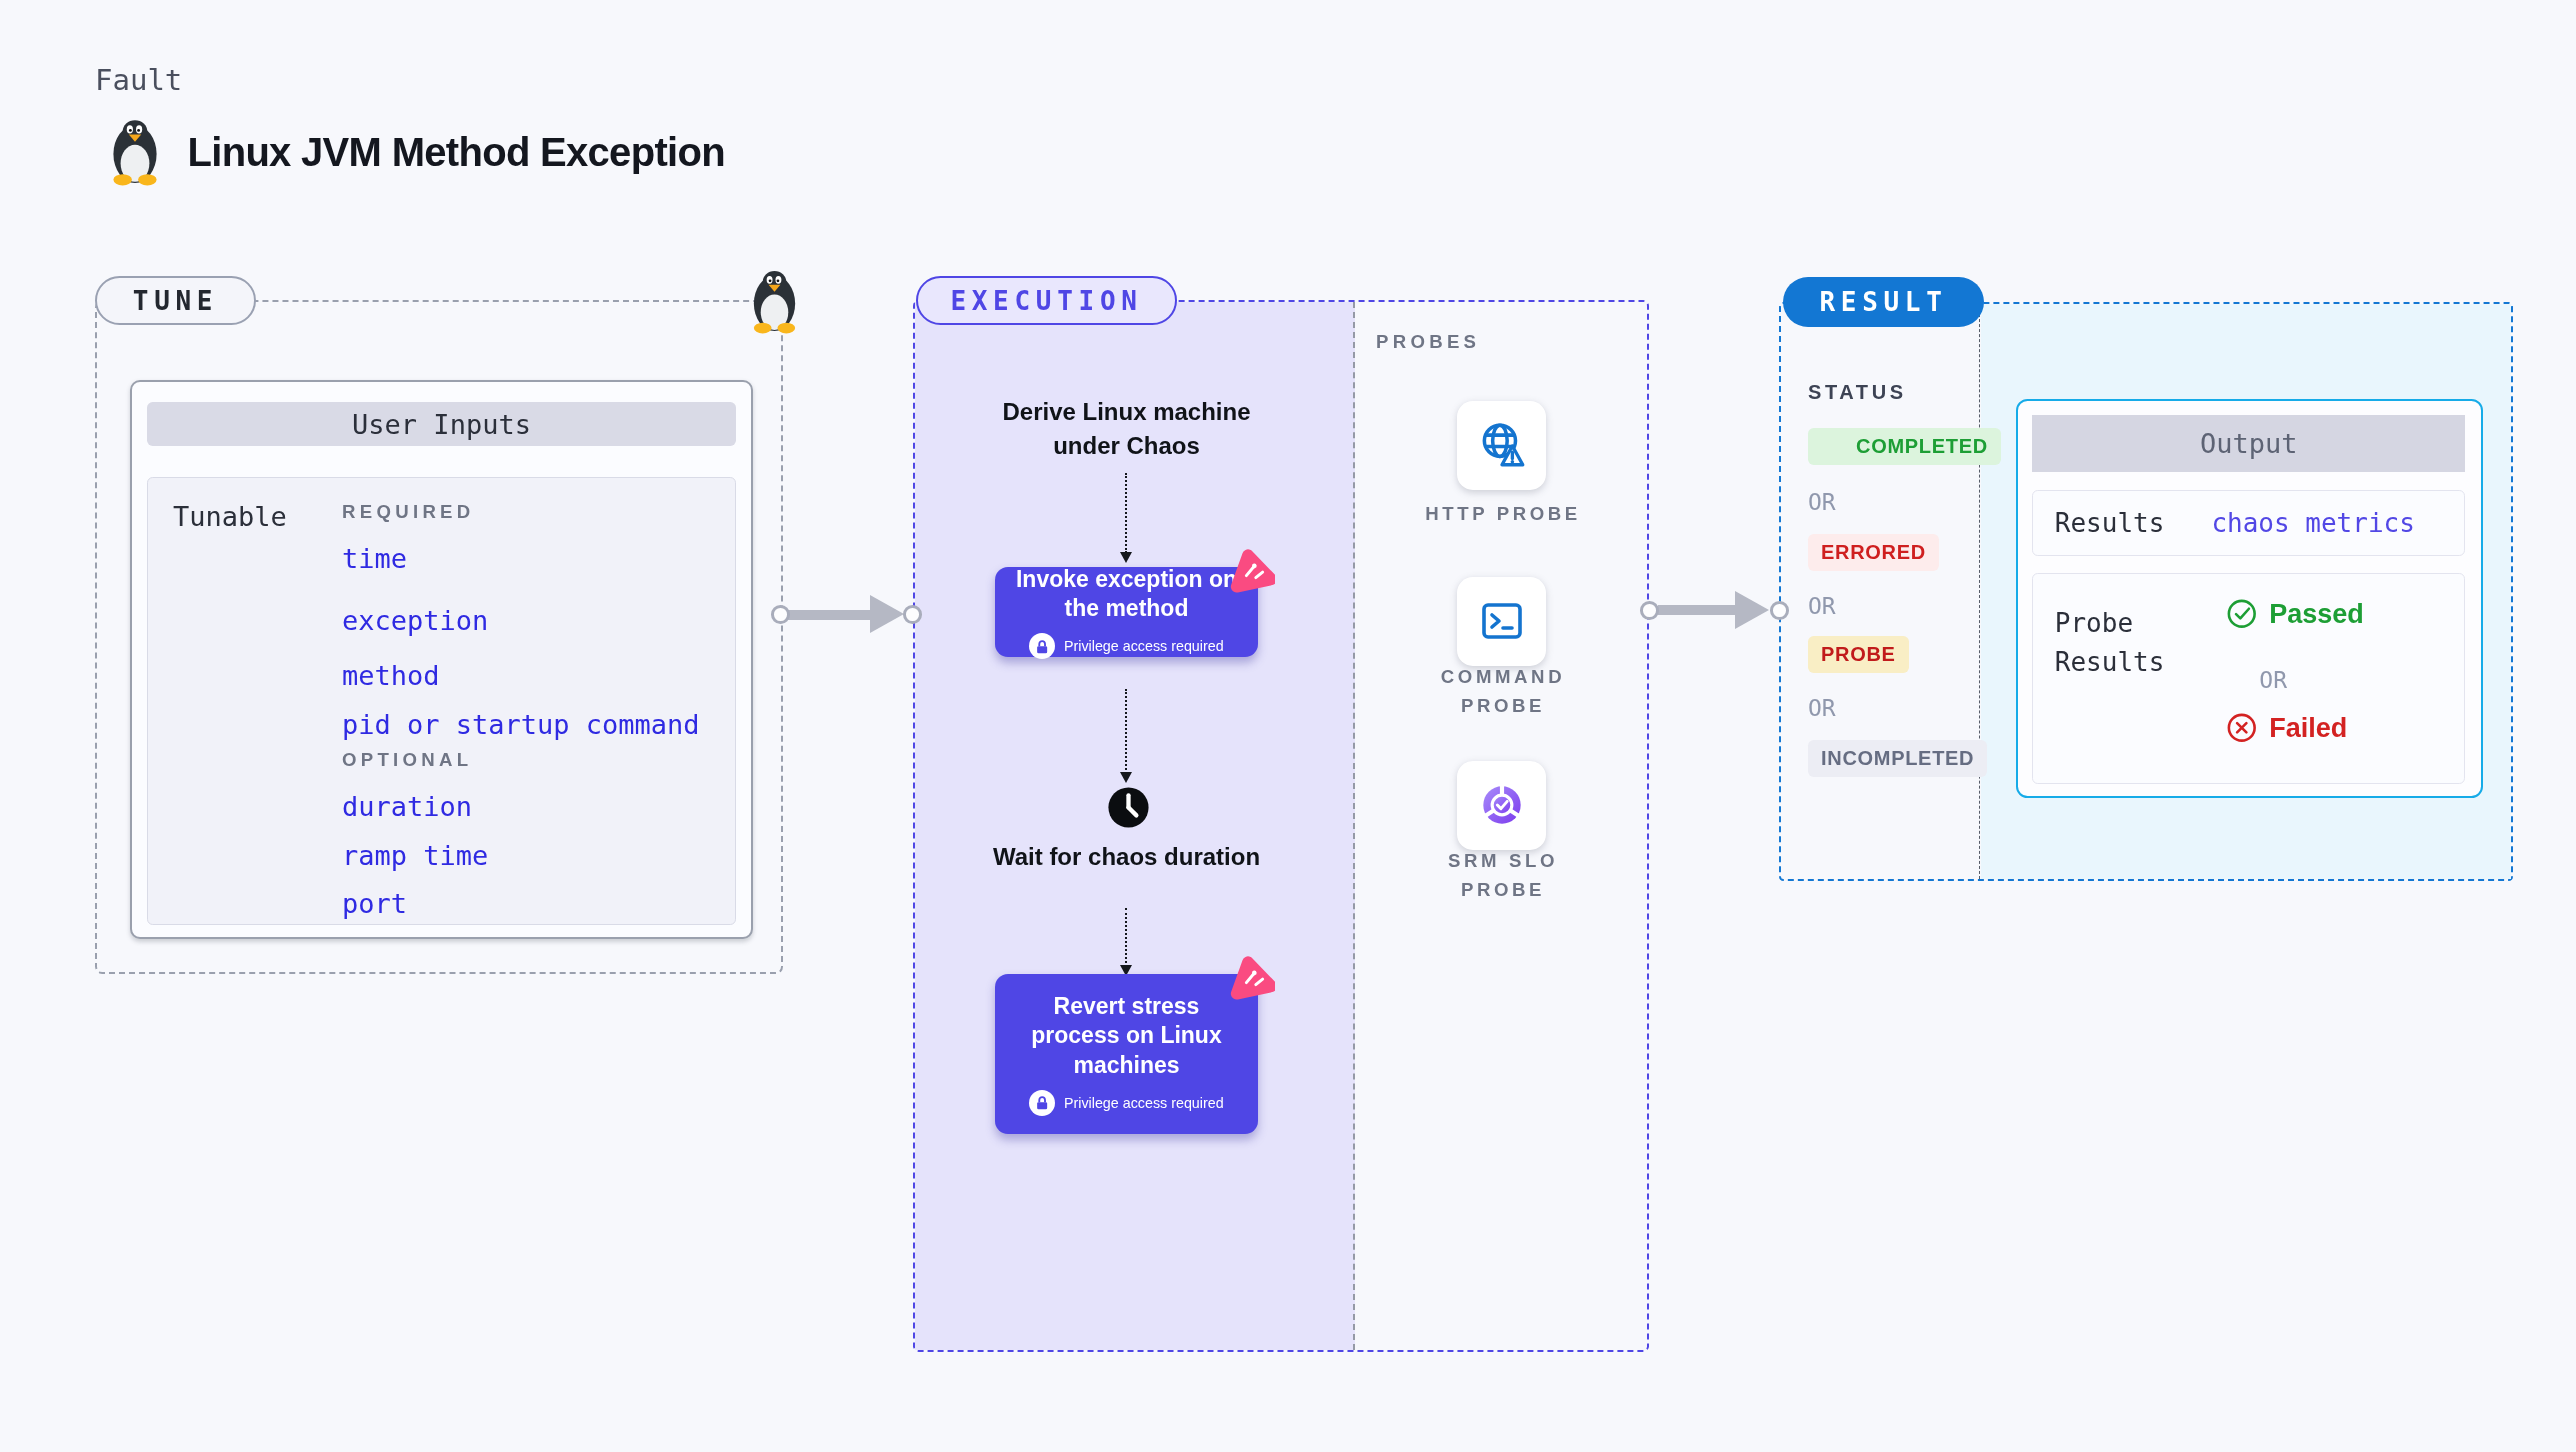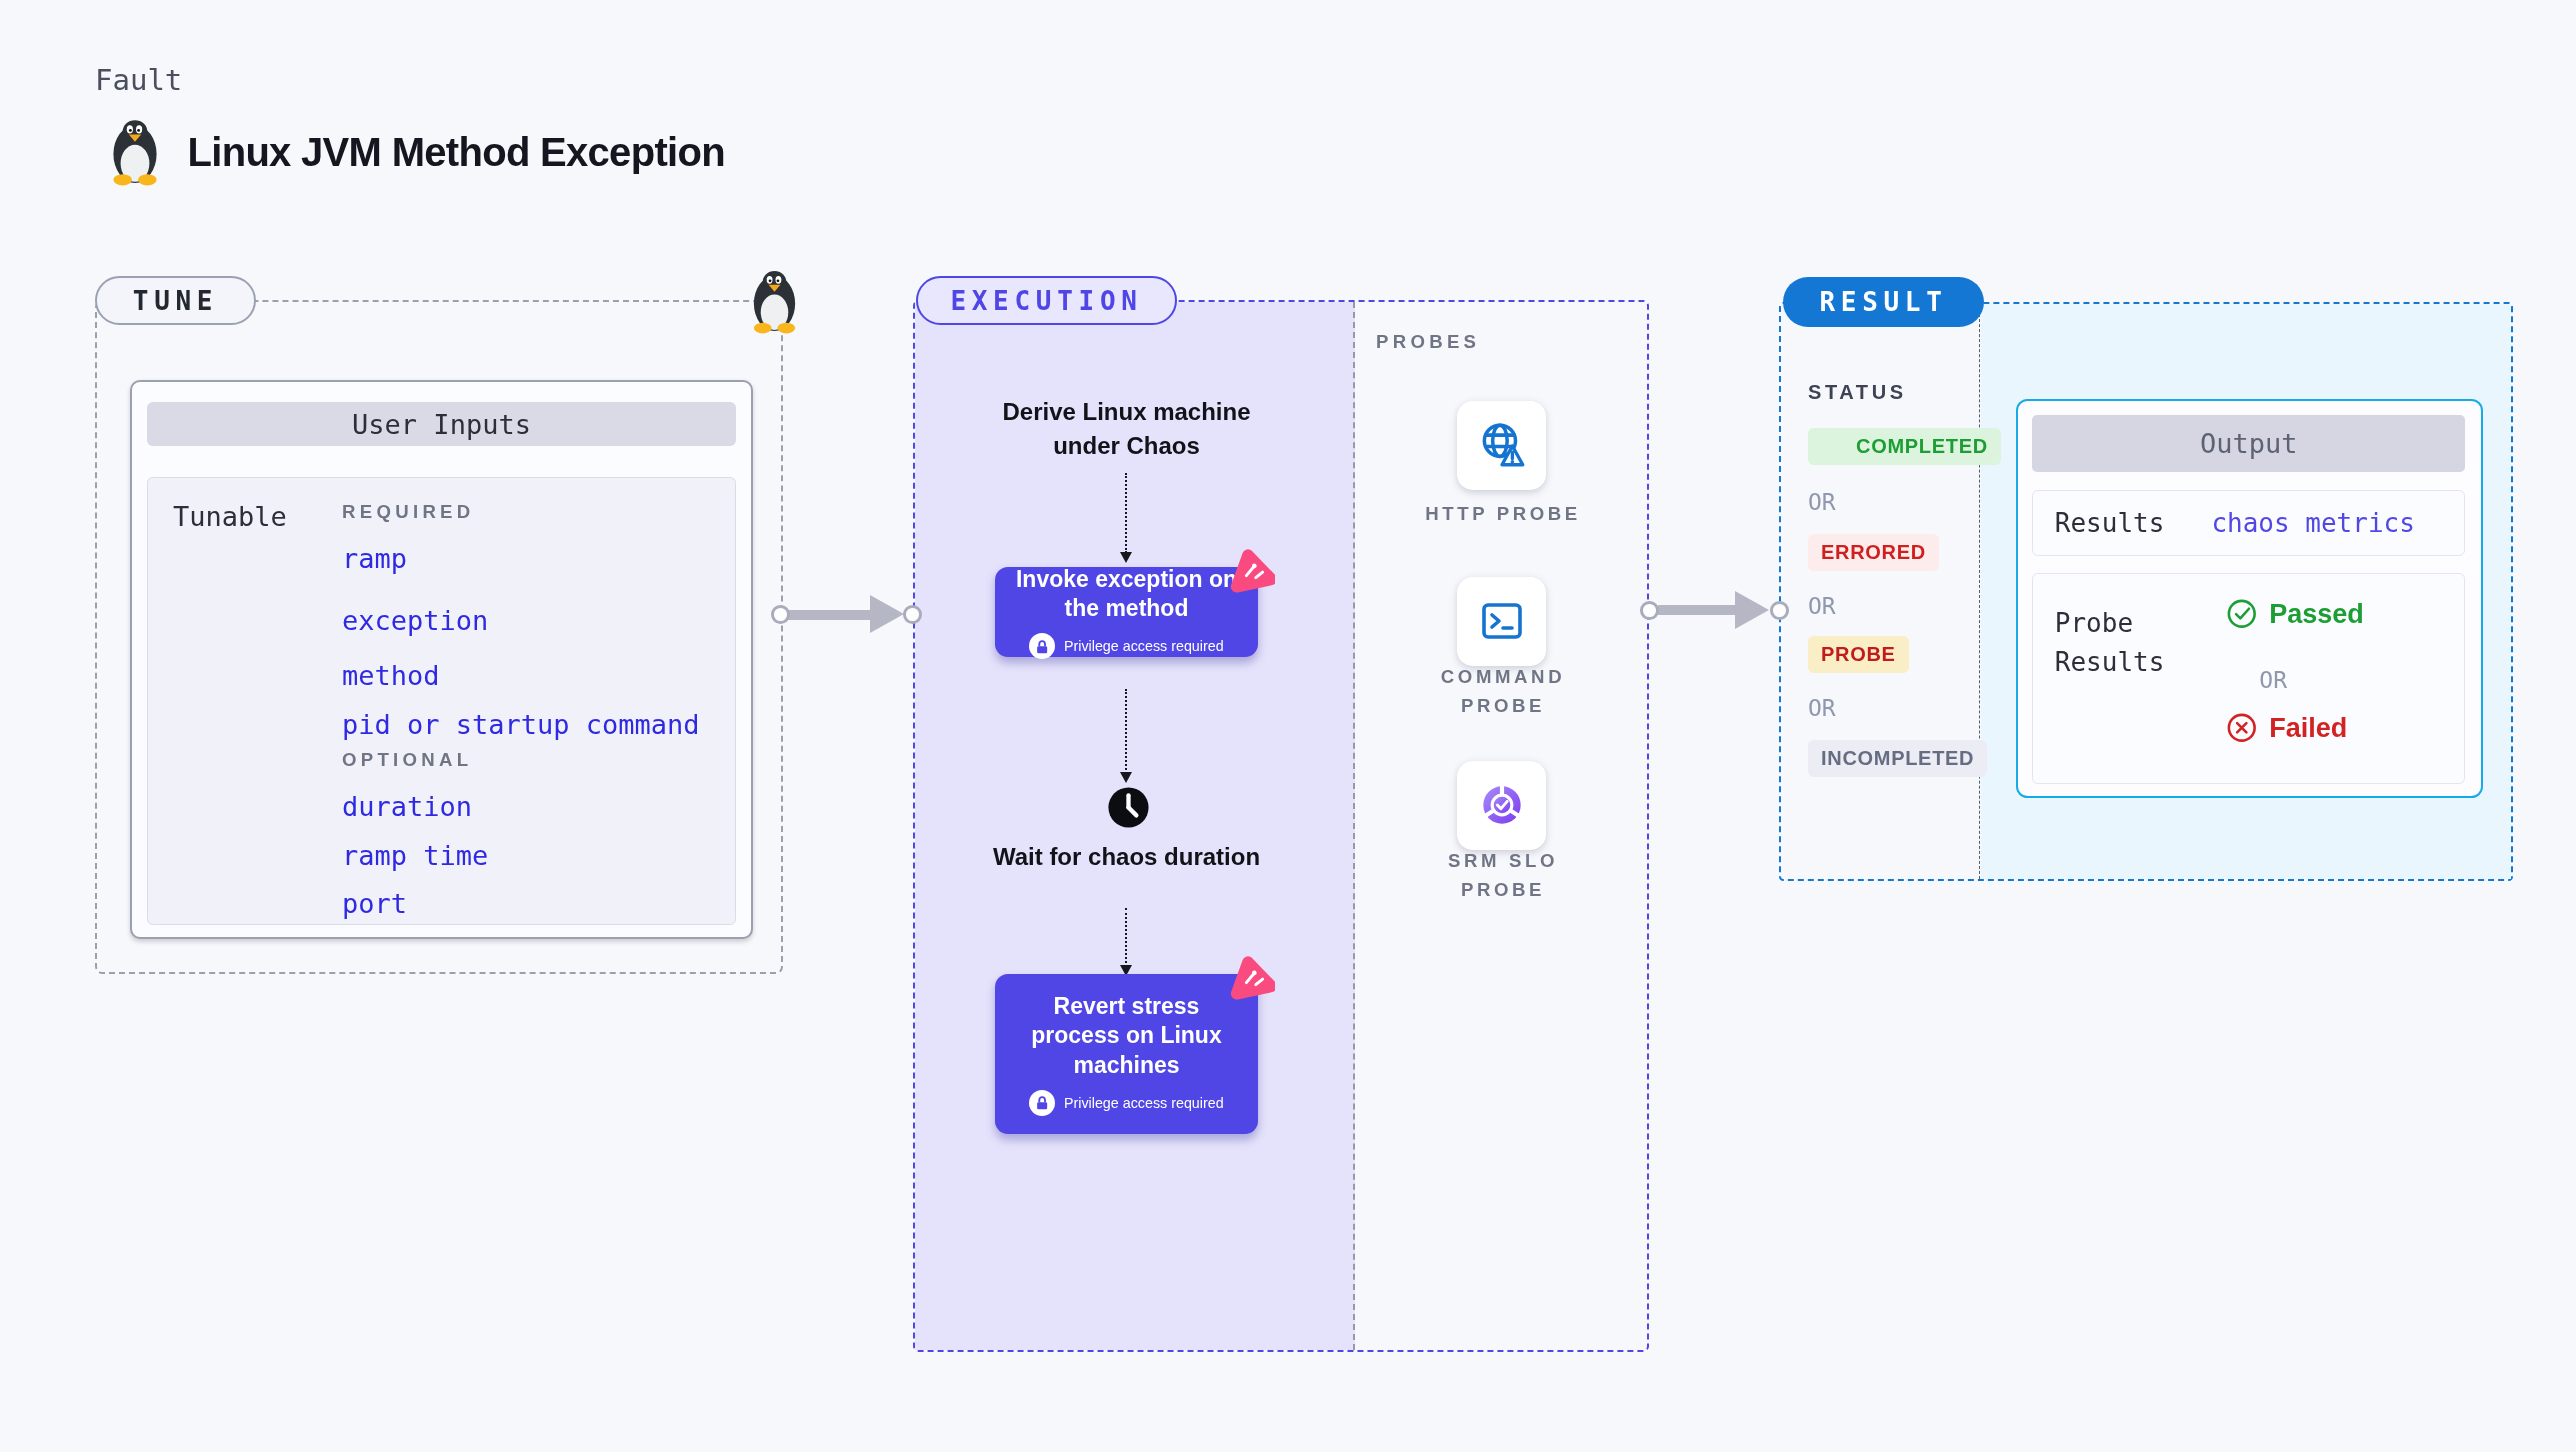--- a/index.html
+++ b/index.html
@@ -62,21 +62,21 @@
   .result-divider { position:absolute; left:198px; top:0; height:100%; border-left:1.4px dashed #565c68; }
   .status-lbl { left:1808px; top:381px; font-size:20px; letter-spacing:3.6px; color:#3d4354; font-weight:bold; }
   .chip { font-size:20px; font-weight:bold; letter-spacing:0.7px; padding:7.2px 13px; border-radius:5.7px; display:inline-block; }
   .chip-completed { background:#dcf4dd; color:#1d9e35; }
   .chip-errored { background:#fdecec; color:#cf1f1f; }
   .chip-queued { background:#f9eec5; color:#c11b1b; }
   .chip-incompleted { background:#ecedf4; color:#666d82; }
   .or-lbl { font-size:23px; color:#9098ad; }
 
   .output-box { left:2016px; top:399px; width:467px; height:399px; background:#fdfdff; border:2.9px solid #16abe8; border-radius:11.5px; }
-  .output-header { position:absolute; left:14.3px; top:14.3px; width:433px; height:57px; background:#d5d6e2; border-radius:5px;
+  .output-header { position:absolute; left:14.3px; top:14.3px; width:433px; height:57px; background:#d5d6e2; border-radius:0;
                    display:flex; align-items:center; justify-content:center; font-size:27px; color:#5d6374; }
   .output-row { position:absolute; left:14.3px; width:433px; background:#fbfcff; border:1.4px solid #e3e4ef; border-radius:5.7px; }
   .metrics-row { top:89px; height:66px; display:flex; align-items:center; }
   .probe-res-row { top:172px; height:211px; }
   .row-label { font-size:26px; color:#2b2f3a; margin-left:21.5px; }
   .metrics-link { font-size:26px; color:#5247e5; margin-left:47px; cursor:pointer; }
   .pr-label { position:absolute; left:21.5px; top:30px; width:143px; font-size:26px; color:#2b2f3a; line-height:1.5; }
   .passed-txt { font-size:27px; font-weight:bold; color:#1d9e35; }
   .failed-txt { font-size:27px; font-weight:bold; color:#d32222; }
 </style>
@@ -118,21 +118,21 @@
     <ellipse cx="42" cy="63" rx="9" ry="5.5" fill="#f9b61c"></ellipse>
   </svg>
 </div>
 
 <div class="abs ui-card"></div>
 <div class="abs mono ui-header">User Inputs</div>
 <div class="abs ui-body"></div>
 <div class="abs mono tunable-lbl">Tunable</div>
 
 <div class="abs sec-lbl" style="left:342px; top:501px;">REQUIRED</div>
-<div class="abs mono tun-item" style="top:543px;">ramp</div>
+<div class="abs mono tun-item" style="top:543px;">time</div>
 <div class="abs mono tun-item" style="top:605px;">exception</div>
 <div class="abs mono tun-item" style="top:660px;">method</div>
 <div class="abs mono tun-item" style="top:709px;">pid or startup command</div>
 <div class="abs sec-lbl" style="left:342px; top:749px;">OPTIONAL</div>
 <div class="abs mono tun-item" style="top:791px;">duration</div>
 <div class="abs mono tun-item" style="top:840px;">ramp time</div>
 <div class="abs mono tun-item" style="top:888px;">port</div>
 
 <div class="abs arrow-line" style="left:788px; top:610px; width:87px;"></div>
 <div class="abs arrow-head" style="left:870px; top:595px;"></div>

